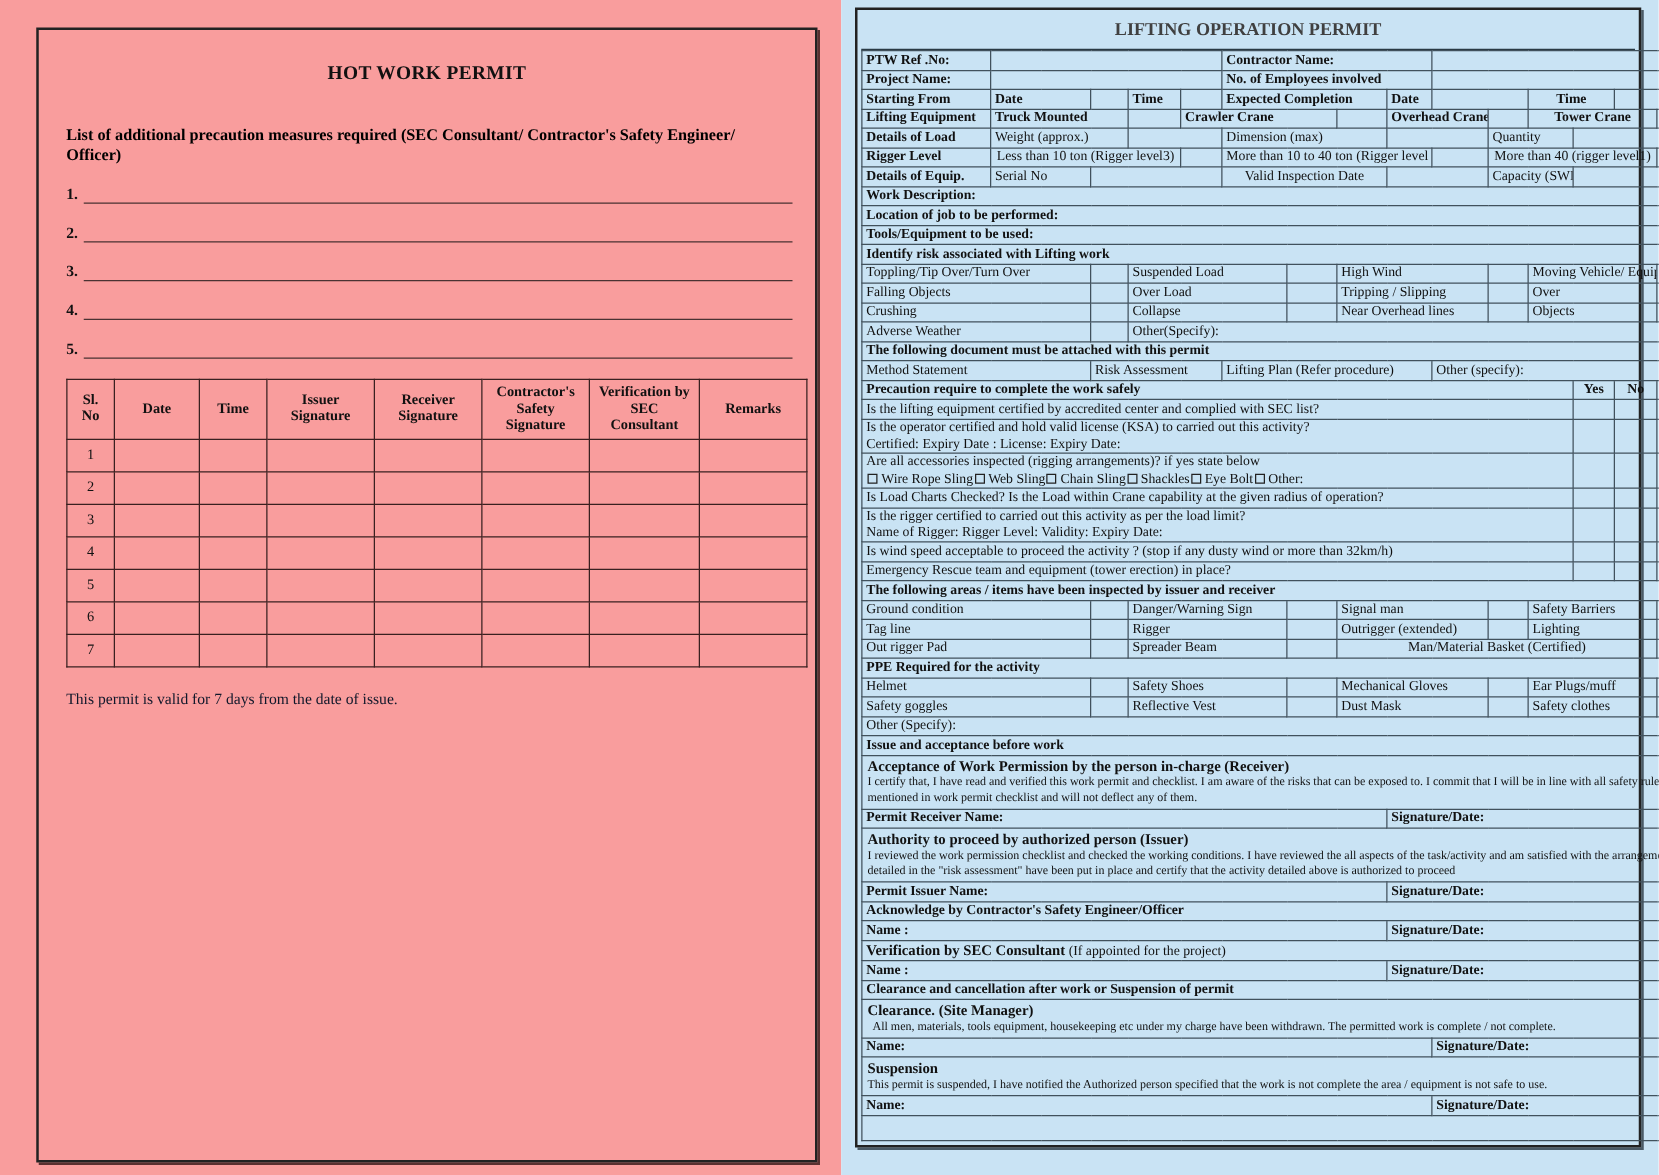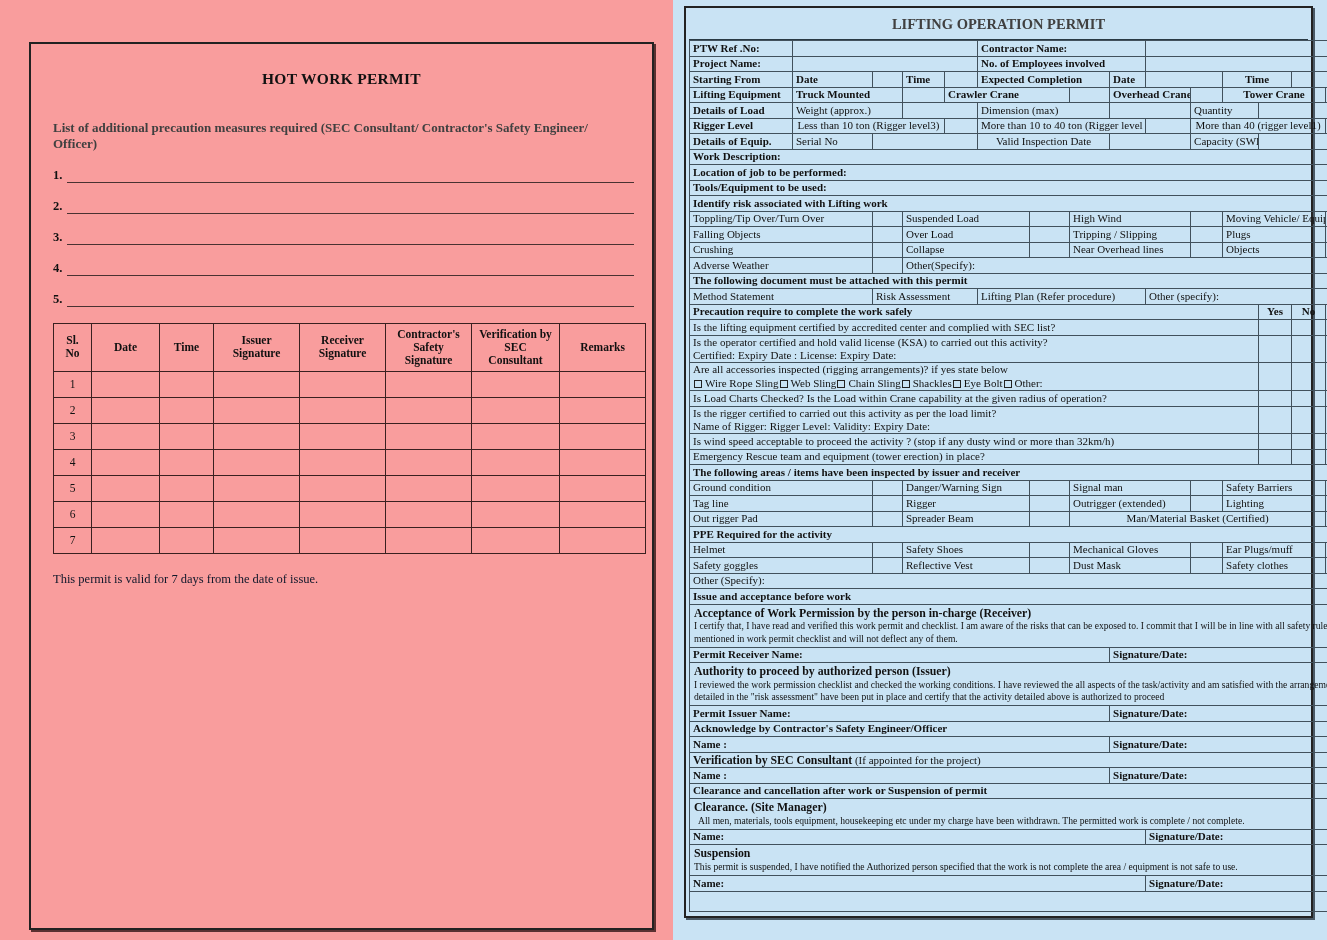--- a/index.html
+++ b/index.html
@@ -18,35 +18,34 @@
     position: relative;
     flex: 0 0 673px;
   }
   .left-frame {
     position: absolute;
     left: 29px; top: 22px; right: 19px; bottom: 10px;
     border: 2px solid #222;
     box-shadow: 2px 2px 0 #5a3030;
     background: #F99D9D;
     padding: 14px 18px 0 18px;
-    margin-top: 20px;
   }
   .lw-title {
     text-align: center;
     font-weight: bold;
     font-size: 15.5px;
     letter-spacing: .3px;
     margin: 12px 0 0 0;
     color: #111;
   }
   .lw-intro {
     font-weight: bold;
     font-size: 13px;
     margin: 32px 0 0 4px;
-    color: #404040;
+    color: #000000;
   }
   .line-list { margin: 16px 0 0 4px; }
   .line-row {
     display: flex; align-items: flex-end;
     margin-bottom: 16px;
     font-weight: bold;
     font-size: 12.5px;
     color: #111;
   }
   .line-row .num { width: 14px; flex: 0 0 14px; }
@@ -437,21 +436,21 @@
           <td colspan="3">Moving Vehicle/ Equipment</td>
           <td></td>
         </tr>
         <tr>
           <td colspan="3">Falling Objects</td>
           <td></td>
           <td class="pad" colspan="3">Over Load</td>
           <td></td>
           <td class="pad" colspan="3">Tripping / Slipping</td>
           <td></td>
-          <td colspan="3">Plugs</td>
+          <td colspan="3">Over</td>
           <td></td>
         </tr>
         <tr>
           <td colspan="3">Crushing</td>
           <td></td>
           <td class="pad" colspan="3">Collapse</td>
           <td></td>
           <td class="pad" colspan="3">Near Overhead lines</td>
           <td></td>
           <td colspan="3">Objects</td>

